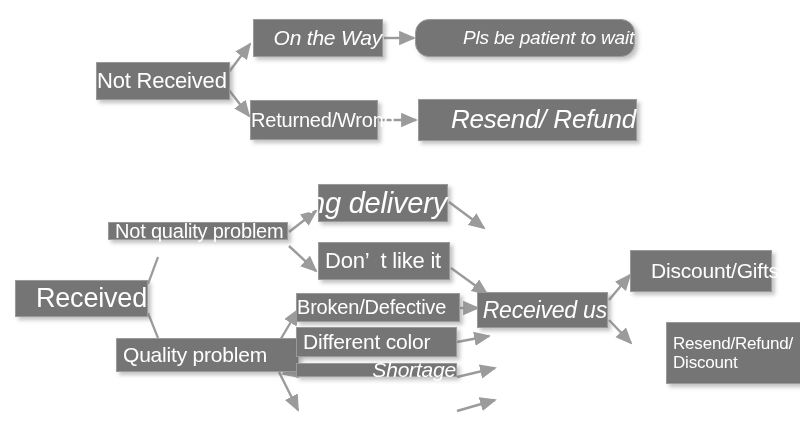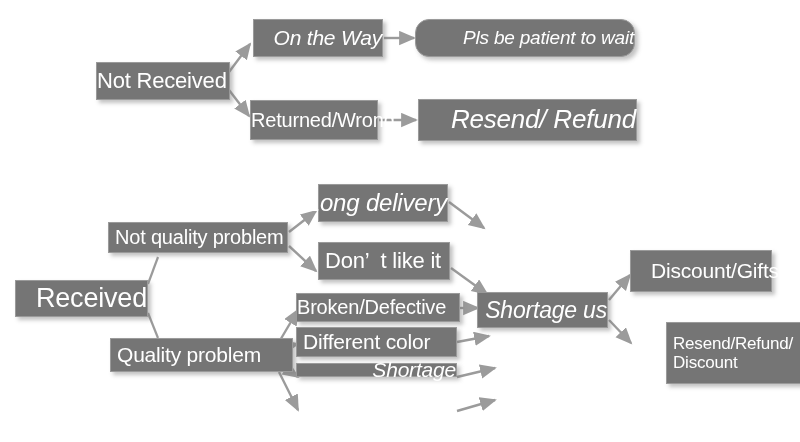--- a/index.html
+++ b/index.html
@@ -116,29 +116,29 @@
   </div>
 
   <div class="node center" style="left:418px; top:99px; width:219px; height:42px; font-size:26px;">
     <span class="txt">Resend/ Refund</span>
   </div>
 
   <div class="node left" style="left:15px; top:280px; width:133px; height:37px; font-size:27px;">
     <span class="txt ml8">Received</span>
   </div>
 
-  <div class="node left" style="left:108px; top:222px; width:180px; height:31px; font-size:20px;">
+  <div class="node left" style="left:108px; top:222px; width:180px; height:18px; font-size:20px;">
     <span class="txt ml6">Not quality problem</span>
   </div>
 
-  <div class="node left" style="left:110px; top:338px; width:183px; height:34px; font-size:21px;align-items:center;">
+  <div class="node left" style="left:116px; top:338px; width:183px; height:34px; font-size:21px;align-items:center;">
     <span class="txt ml6">Quality problem</span>
   </div>
 
-  <div class="node center" style="left:318px; top:184px; width:130px; height:38px; font-size:24px;padding-left:28px;">
+  <div class="node center" style="left:318px; top:184px; width:130px; height:38px; font-size:29px;padding-left:28px;">
     <span class="txt">Long delivery</span>
   </div>
 
   <div class="node left" style="left:318px; top:242px; width:132px; height:38px; font-size:22px;">
     <span class="txt ml6">Don’  t like it</span>
   </div>
 
   <div class="node left" style="left:296px; top:293px; width:164px; height:29px; font-size:20px;">
     <span class="txt ml4">Broken/Defective</span>
   </div>
@@ -146,21 +146,21 @@
   <div class="node left" style="left:296px; top:327px; width:161px; height:30px; font-size:21px;">
     <span class="txt ml6">Different color</span>
   </div>
 
   <div class="node center" style="left:296px; top:363px; width:161px; height:14px; font-size:21px;">
     <span class="txt">Shortage</span>
   </div>
 
 
   <div class="node center" style="left:477px; top:292px; width:131px; height:36px; font-size:23px;">
-    <span class="txt">Shortage us</span>
+    <span class="txt">Received us</span>
   </div>
 
   <div class="node left" style="left:630px; top:250px; width:142px; height:42px; font-size:21px;">
     <span class="txt ml8">Discount/Gifts</span>
   </div>
 
   <div class="node left" style="left:630px; top:322px; width:143px; height:62px; font-size:17px;margin-left:36px;">
     <span class="txt ml6 two-line">Resend/Refund/
 Discount</span>
   </div>

